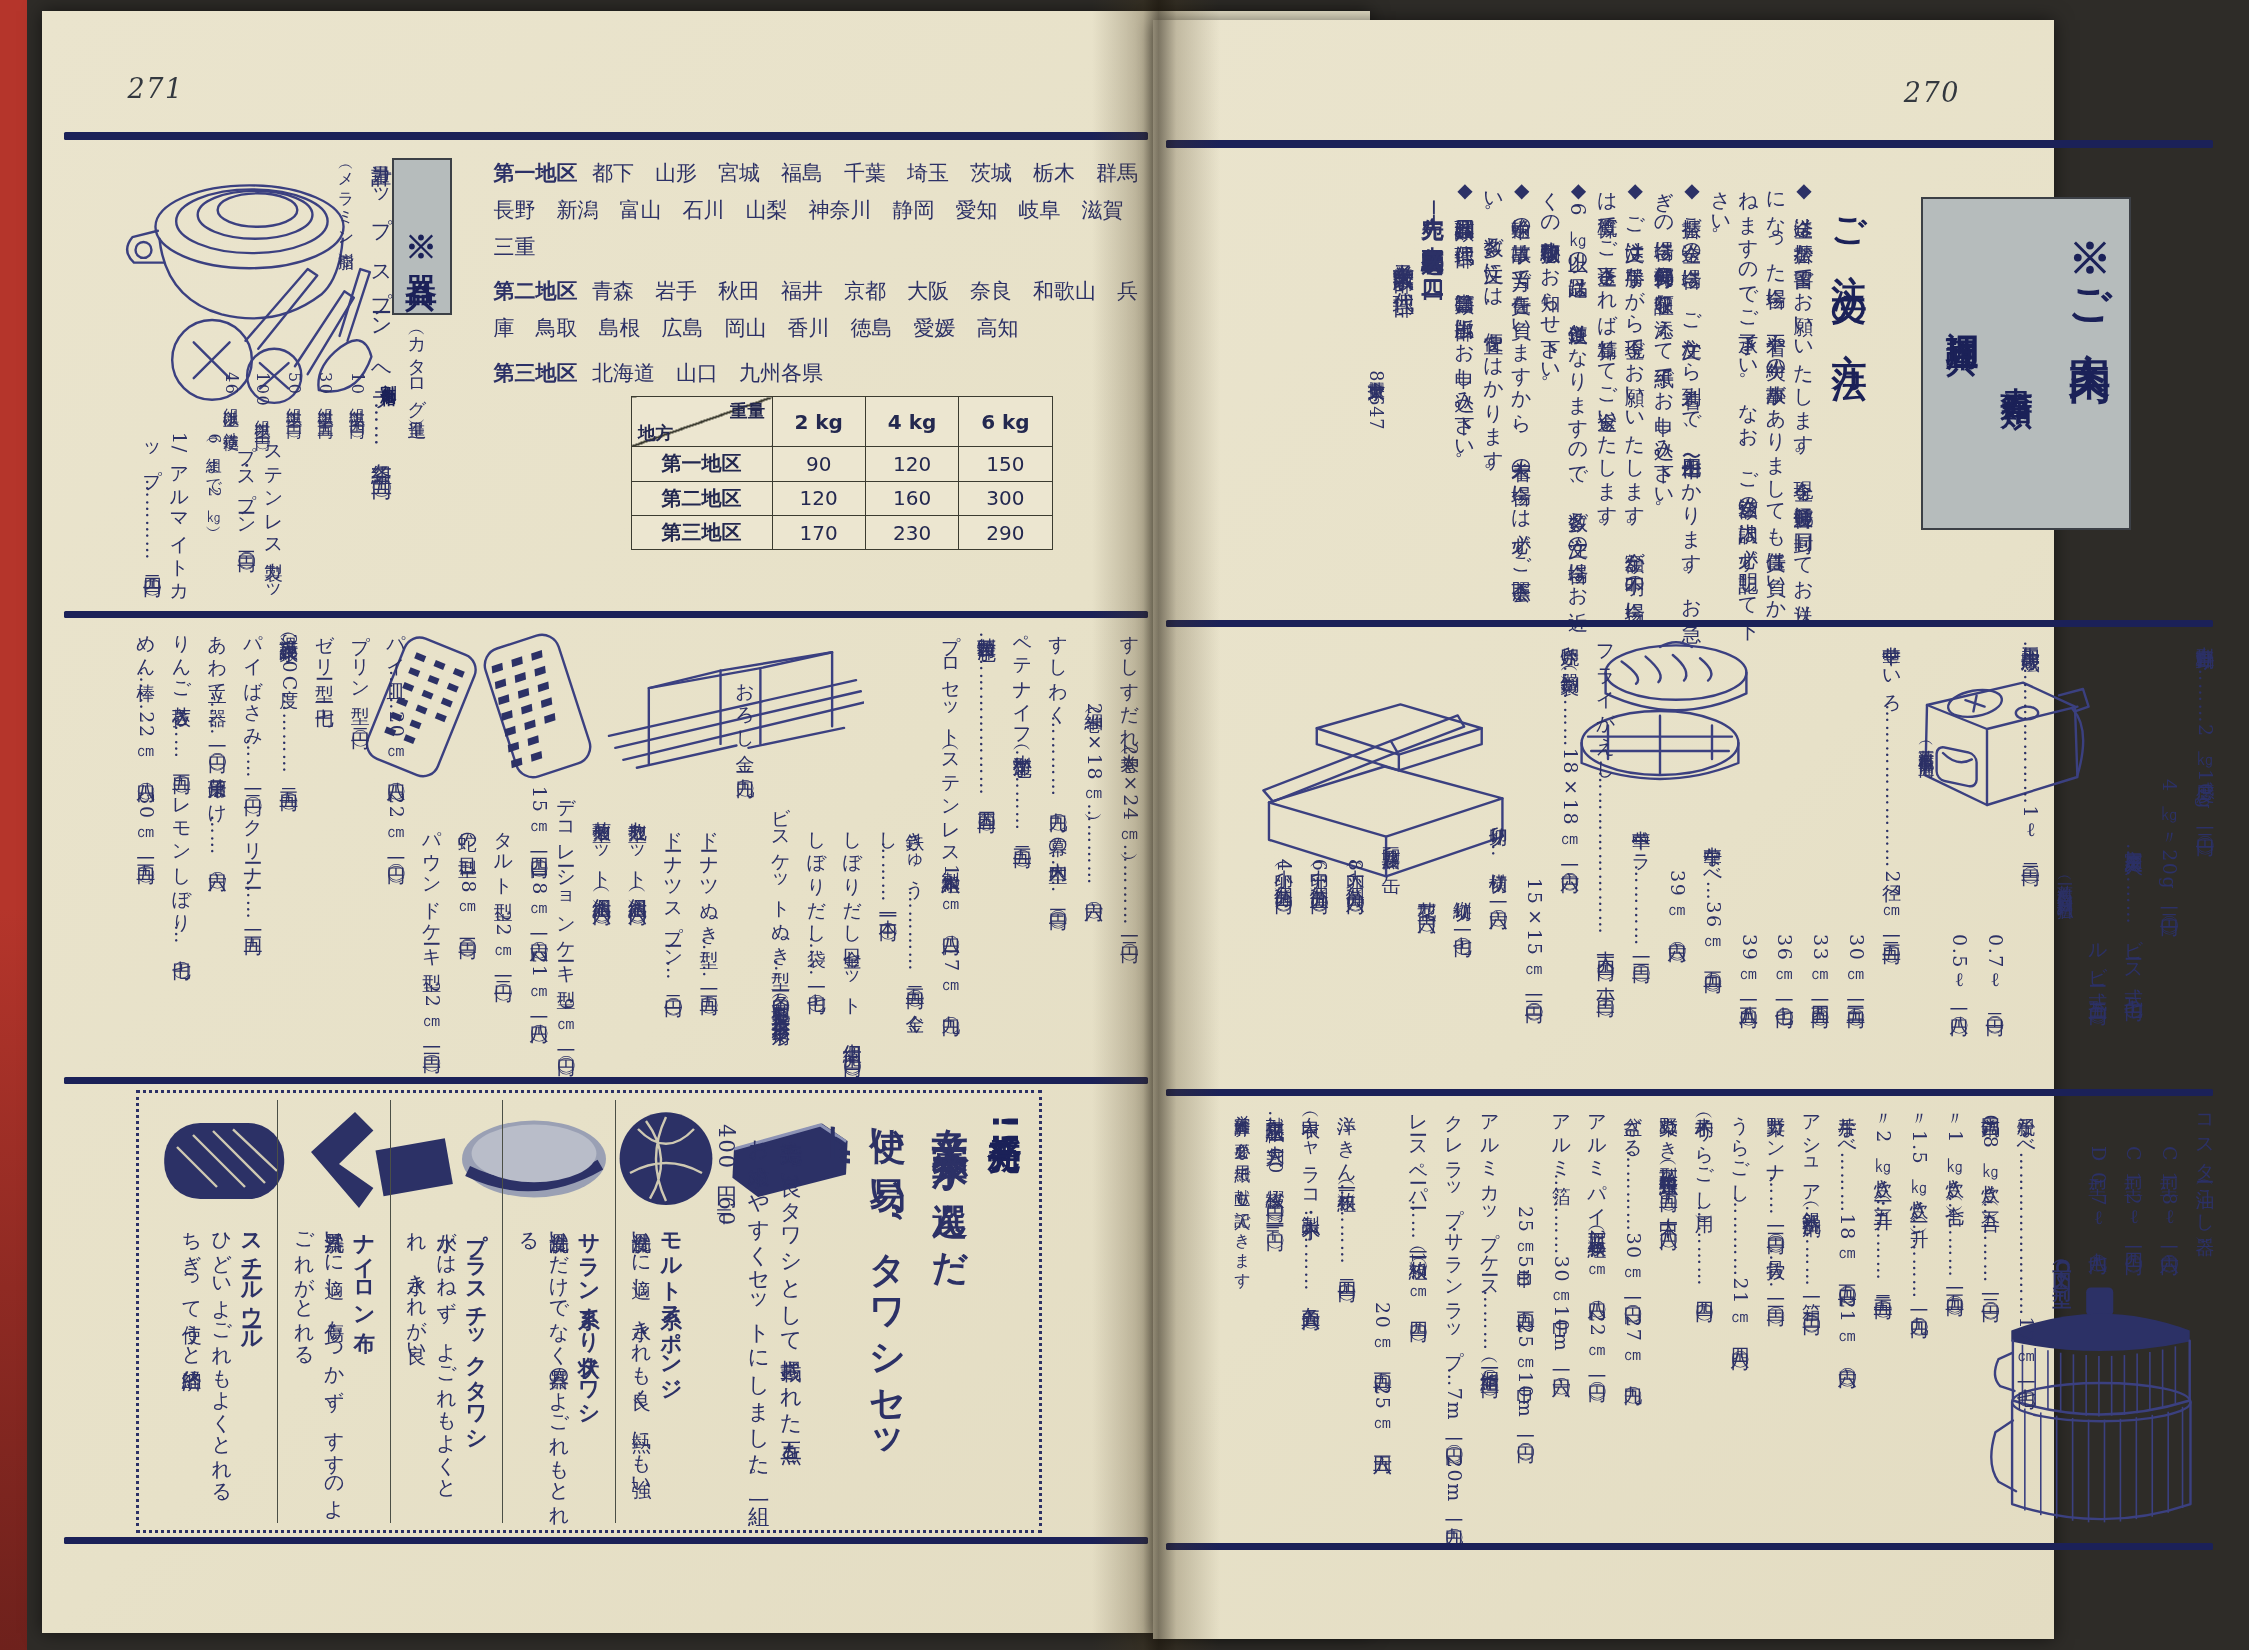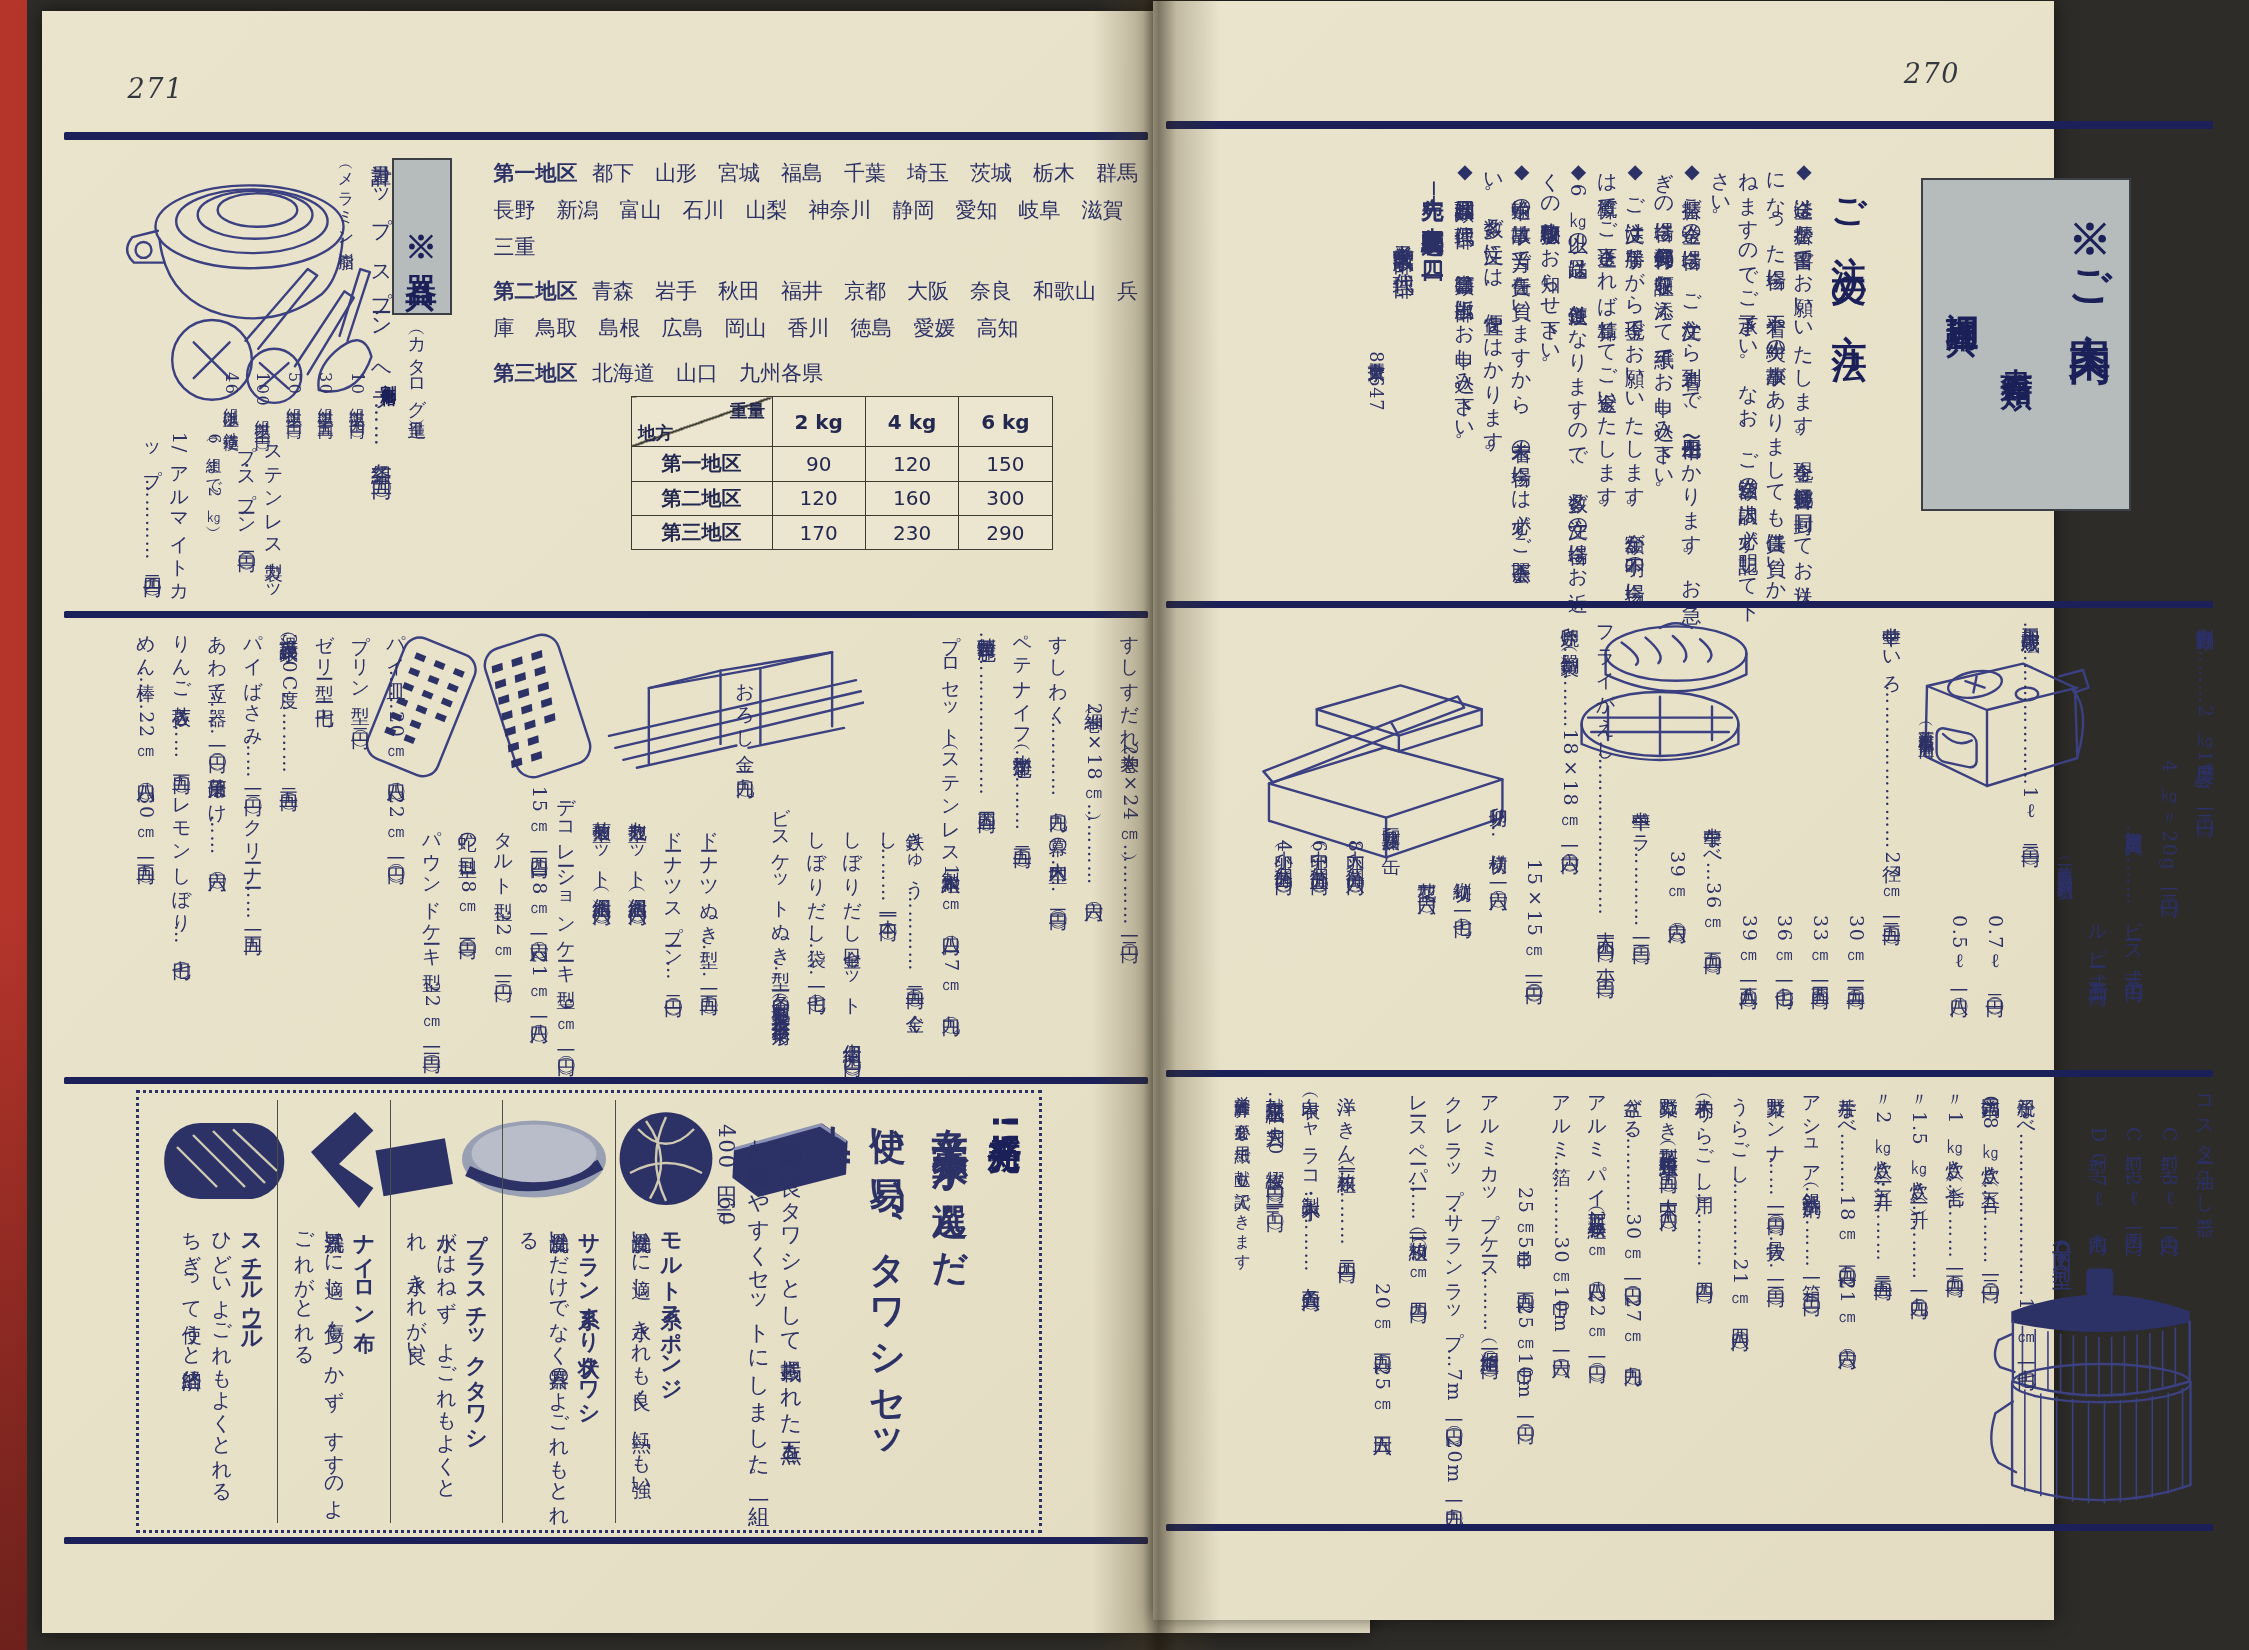--- a/index.html
+++ b/index.html
@@ -3,21 +3,21 @@
 <meta charset="utf-8">
 <style>
   html,body{margin:0;padding:0;background:#2e2c28;}
   .stage{position:relative;width:2250px;height:1651px;background:#2e2c28;overflow:hidden;
          font-family:"DejaVu Serif", serif;color:#2c3166;}
   .redstrip{position:absolute;left:0;top:0;width:27px;height:100%;
     background:linear-gradient(180deg,#b5352b 0%,#b5352b 55%,#8f2a23 78%,#6e211c 100%);}
   .page{position:absolute;background:linear-gradient(135deg,#eae4cd 0%,#e7e1c8 55%,#e3dcc2 100%);
         box-shadow:0 0 17.6px rgba(0,0,0,.55);}
   .page-left{left:25.5px;top:11.2px;width:1328px;height:1622px;margin-left:16px;}
-  .page-right{left:1153px;top:1px;width:901px;height:1619px;}
+  .page-right{left:1153px;top:20px;width:901px;height:1619px;}
   .gutter{position:absolute;left:1092px;top:0;width:128px;height:1651px;pointer-events:none;
     background:linear-gradient(90deg,rgba(0,0,0,0) 0%,rgba(72,58,30,.30) 40%,rgba(34,26,12,.55) 52%,rgba(72,58,30,.25) 66%,rgba(0,0,0,0) 100%);}
   .rule{position:absolute;background:#1b2158;border-radius:1.6px;}
   .pageno{position:absolute;font-style:italic;font-size:27px;color:#33383f;letter-spacing:1.6px;}
   .v{writing-mode:vertical-rl;text-orientation:mixed;}
   .vflow{position:absolute;writing-mode:vertical-rl;text-orientation:mixed;}
   .col{line-height:1.42;font-size:19px;letter-spacing:1.6px;margin-left:8.8px;white-space:normal;}
   .small{font-size:16px;}
   .gothic{font-family:"DejaVu Sans", sans-serif;}
   .boxgray{background:#b6bcbc;border:2.4px solid #3c4046;}

